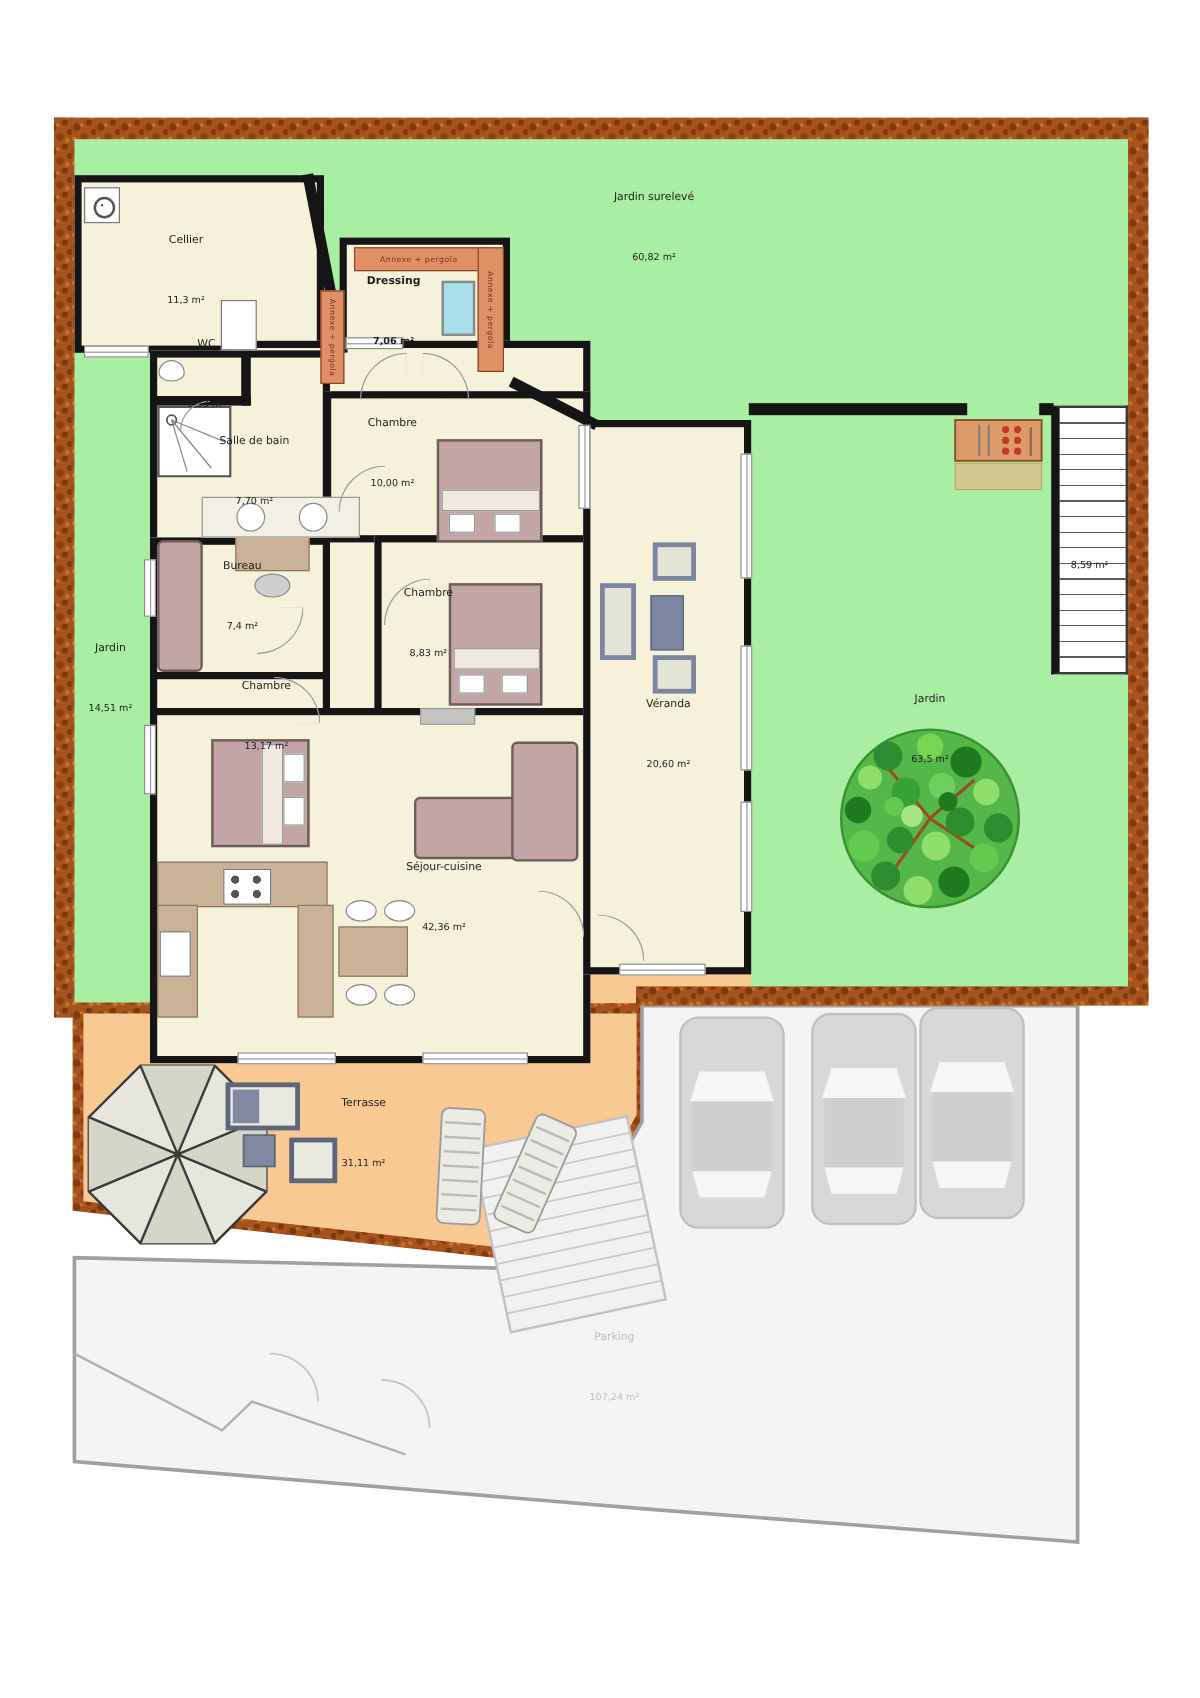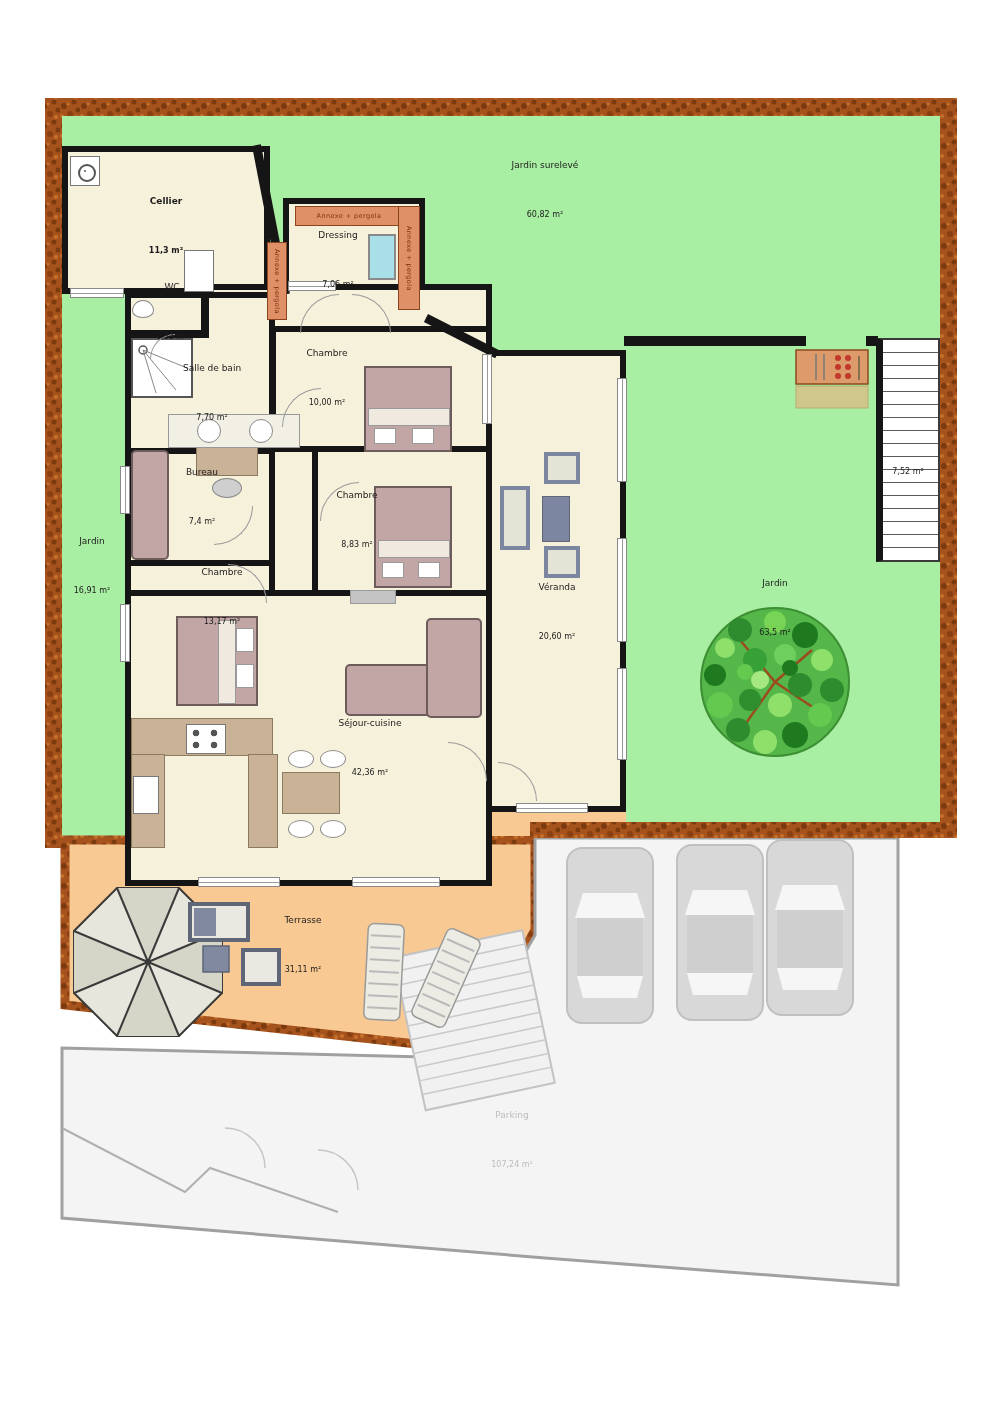--- a/index.html
+++ b/index.html
@@ -330,25 +330,25 @@
 
   <div class="vfurn" style="left:544px;top:452px;width:36px;height:32px;"></div>
   <div class="vfurn" style="left:500px;top:486px;width:30px;height:64px;"></div>
   <div class="vtable" style="left:542px;top:496px;width:26px;height:44px;"></div>
   <div class="vfurn" style="left:544px;top:546px;width:36px;height:32px;"></div>
 
   <div class="lbl" style="left:545px;top:190px;">
     <span class="nm">Jardin surelevé</span>
       <span class="ar">60,82 m²</span>
   </div>
-  <div class="lbl" style="left:166px;top:226px;font-weight:bold;">
+  <div class="lbl" style="left:155px;top:226px;">
     <span class="nm">Cellier</span>
       <span class="ar">11,3 m²</span>
   </div>
-  <div class="lbl" style="left:338px;top:260px;">
+  <div class="lbl" style="left:328px;top:260px;font-weight:bold;">
     <span class="nm">Dressing</span>
       <span class="ar">7,06 m²</span>
   </div>
   <div class="lbl" style="left:172px;top:312px;">
     <span class="nm">WC</span>
       <span class="ar">0,53 m²</span>
   </div>
   <div class="lbl" style="left:212px;top:393px;">
     <span class="nm">Salle de bain</span>
       <span class="ar">7,70 m²</span>
@@ -364,21 +364,21 @@
   <div class="lbl" style="left:357px;top:520px;">
     <span class="nm">Chambre</span>
       <span class="ar">8,83 m²</span>
   </div>
   <div class="lbl" style="left:222px;top:597px;">
     <span class="nm">Chambre</span>
       <span class="ar">13,17 m²</span>
   </div>
   <div class="lbl" style="left:92px;top:566px;">
     <span class="nm">Jardin</span>
-      <span class="ar">16,91 m²</span>
+      <span class="ar">14,51 m²</span>
   </div>
   <div class="lbl" style="left:557px;top:612px;">
     <span class="nm">Véranda</span>
       <span class="ar">20,60 m²</span>
   </div>
   <div class="lbl" style="left:775px;top:608px;">
     <span class="nm">Jardin</span>
       <span class="ar">63,5 m²</span>
   </div>
   <div class="lbl" style="left:370px;top:748px;">
@@ -387,16 +387,16 @@
   </div>
   <div class="lbl" style="left:303px;top:945px;">
     <span class="nm">Terrasse</span>
       <span class="ar">31,11 m²</span>
   </div>
   <div class="lbl light" style="left:512px;top:1140px;">
     <span class="nm">Parking</span>
       <span class="ar">107,24 m²</span>
   </div>
   <div class="lbl" style="left:908px;top:452px;font-size:8px;">
-    <span class="ar">7,52 m²</span>
+    <span class="ar">8,59 m²</span>
   </div>
 
 </div>
 
 </body></html>

